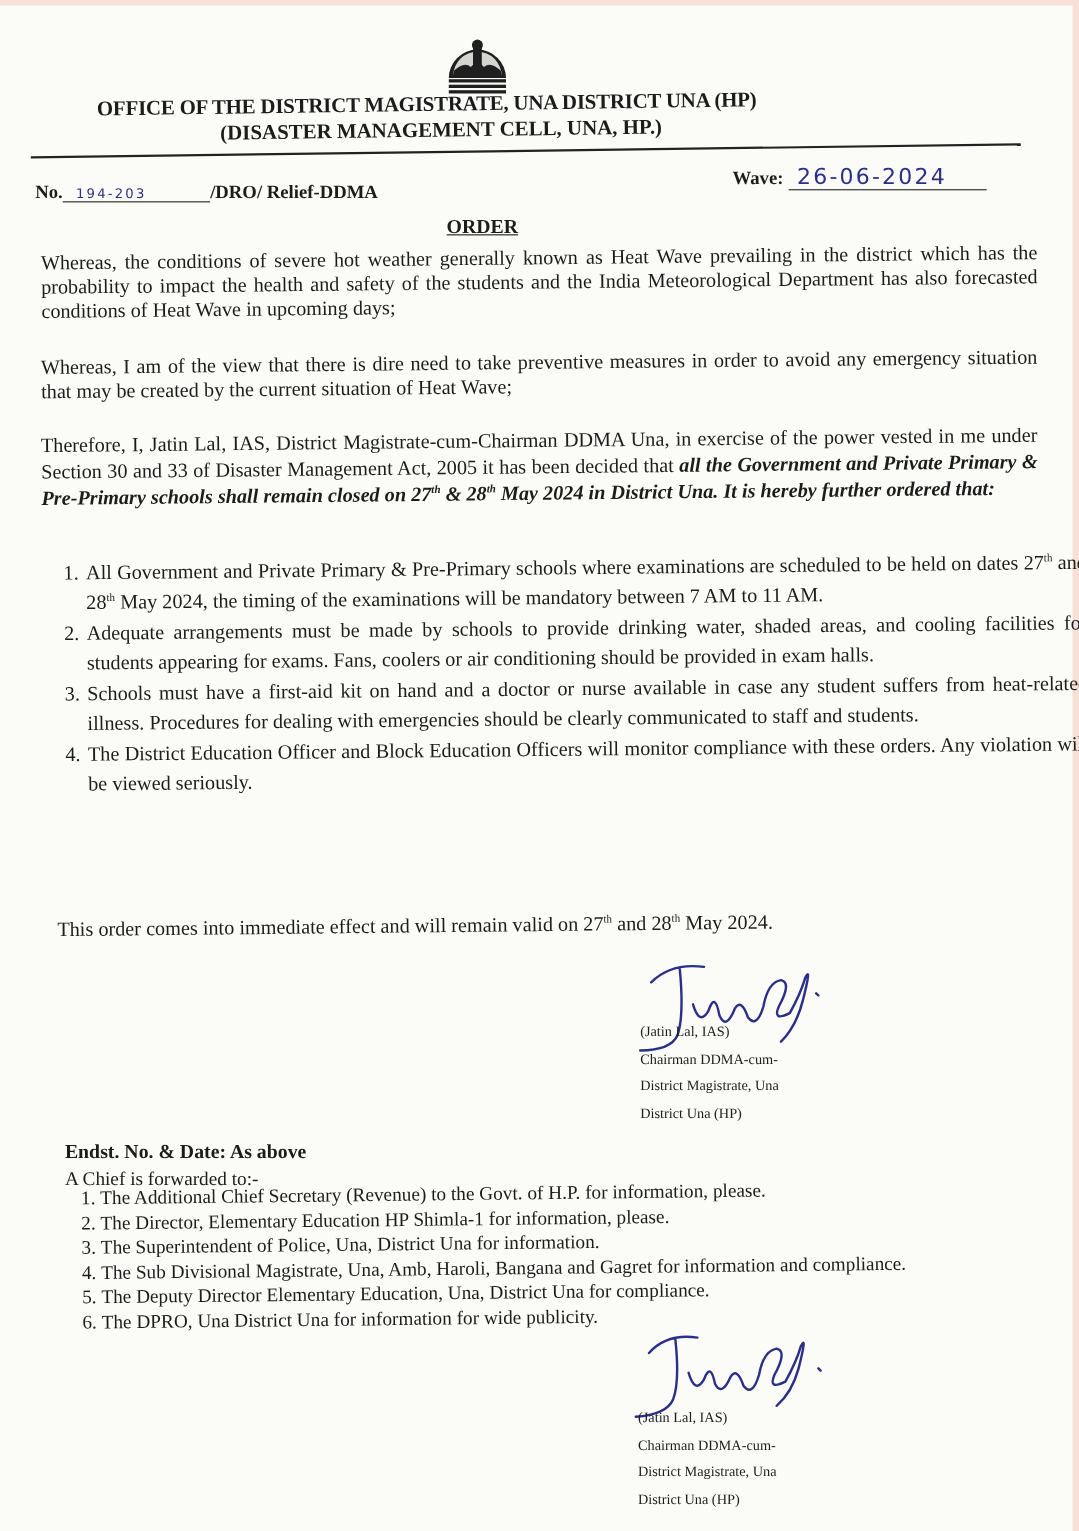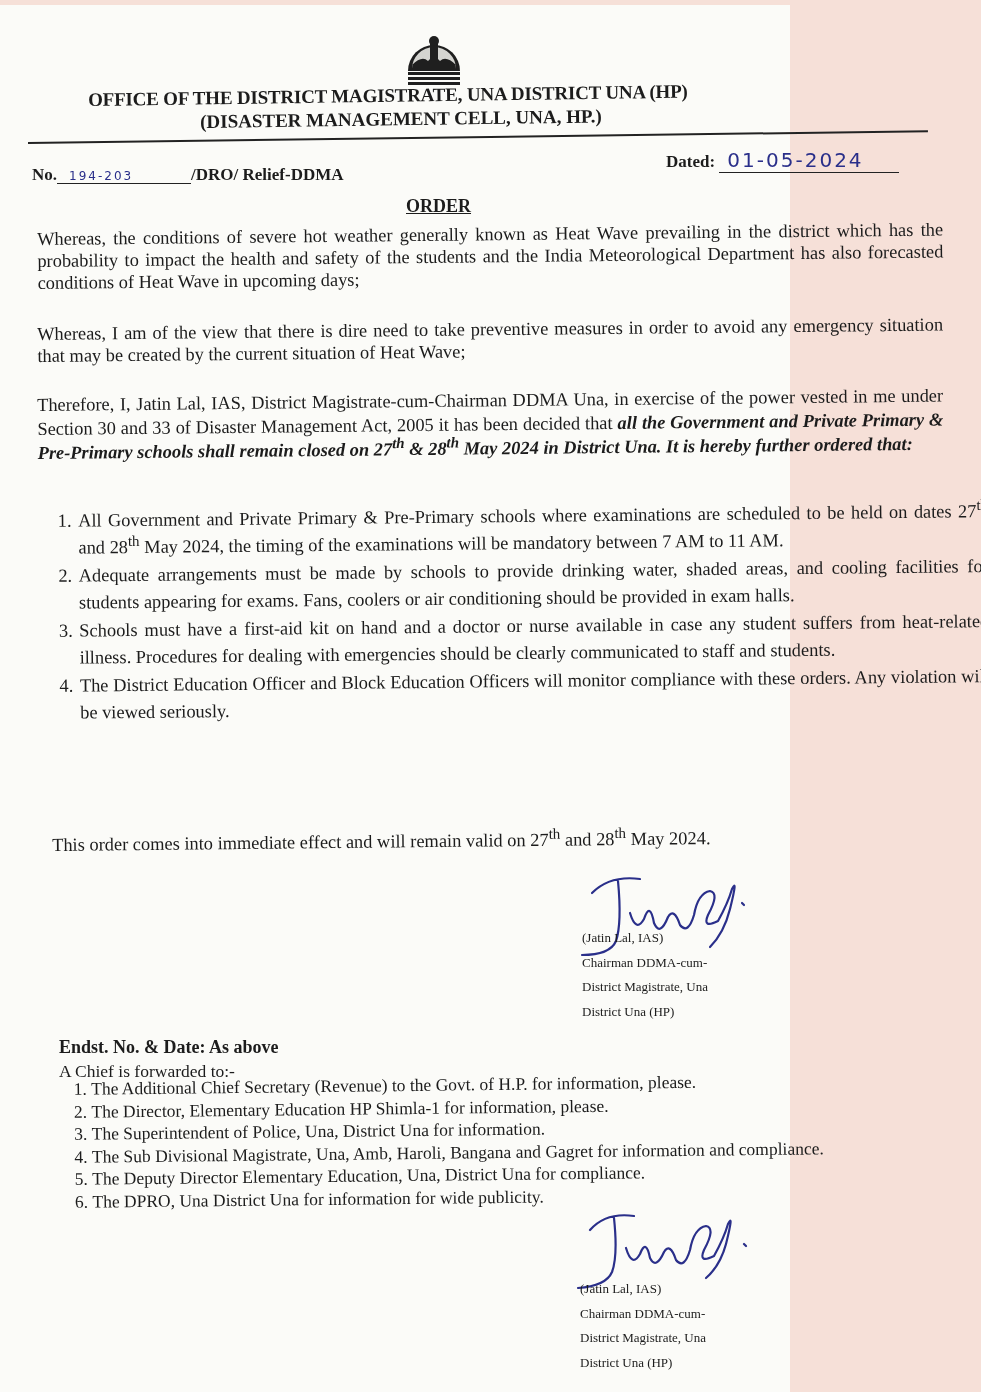--- a/index.html
+++ b/index.html
@@ -5,21 +5,21 @@
   html, body { margin: 0; padding: 0; }
   body {
     width: 981px; height: 1392px;
     background: #f6e0d8;
     position: relative; overflow: hidden;
     font-family: "Liberation Serif", serif;
     color: #1c1c1c;
   }
   .paper {
     position: absolute; left: 0; top: 5px;
-    width: 790px; height: 1387px;
+    width: 975px; height: 1387px;
     background: #fbfbf8;
   }
   .abs { position: absolute; white-space: nowrap; }
   .emblem { position: absolute; left: 406px; top: 20px; width: 56px; height: 62px; }
   .hdr1 { left: 88px; top: 84px; font-weight: bold; font-size: 19px; letter-spacing: -0.2px; transform: rotate(-0.8deg); transform-origin: left top; }
   .hdr2 { left: 200px; top: 106px; font-weight: bold; font-size: 19px; transform: rotate(-0.8deg); transform-origin: left top; }
   .rule { position: absolute; left: 28px; top: 137px; width: 900px; height: 1.6px; background: #222; transform: rotate(-0.75deg); transform-origin: left top; }
   .refno { left: 32px; top: 160px; font-weight: bold; font-size: 17px; }
   .refno .hand, .dated .hand {
     font-family: "DejaVu Sans", sans-serif; font-weight: normal;
@@ -32,21 +32,21 @@
   .order-title { left: 406px; top: 191px; font-weight: bold; font-size: 18px; text-decoration: underline; }
   .para {
     position: absolute; left: 37px; width: 906px;
     font-size: 18.4px; line-height: 22px;
     text-align: justify; transform: rotate(-0.6deg); transform-origin: left top;
   }
   .para i { font-weight: bold; }
   .p1 { top: 223px; }
   .p2 { top: 318px; }
   .p3 { top: 388px; line-height: 24px; }
-  sup { font-size: 15px; line-height: 0; }
+  sup { font-size: 10px; line-height: 0; }
   ol.items {
     position: absolute; left: 40px; top: 503px; width: 912px;
     margin: 0; padding: 0 0 0 36px;
     font-size: 18.4px; line-height: 27px;
     transform: rotate(-0.6deg); transform-origin: left top;
   }
   ol.items li { padding-left: 2px; margin-bottom: 1px; text-align: justify; }
   .closing { left: 52px; top: 830px; font-size: 18.4px; transform: rotate(-0.6deg); transform-origin: left top; }
   .sigblock { position: absolute; font-size: 13px; line-height: 24.5px; }
   .sig1 { left: 582px; top: 921px; }
@@ -78,22 +78,22 @@
 
   <div class="abs hdr1">OFFICE OF THE DISTRICT MAGISTRATE, UNA DISTRICT UNA (HP)</div>
   <div class="abs hdr2">(DISASTER MANAGEMENT CELL, UNA, HP.)</div>
   <div class="rule"></div>
 
   <div class="abs refno">
     <span>No.</span><span class="hand">194-203</span><span>/DRO/ Relief-DDMA</span>
   </div>
 
   <div class="abs dated">
-    <span>Dated:</span>
-    <span class="hand">01-05-2024</span>
+    <span>Wave:</span>
+    <span class="hand">26-06-2024</span>
   </div>
 
   <div class="abs order-title">ORDER</div>
 
   <div class="para p1">Whereas, the conditions of severe hot weather generally known as Heat Wave prevailing in the district which has the probability to impact the health and safety of the students and the India Meteorological Department has also forecasted conditions of Heat Wave in upcoming days;</div>
   <div class="para p2">Whereas, I am of the view that there is dire need to take preventive measures in order to avoid any emergency situation that may be created by the current situation of Heat Wave;</div>
   <div class="para p3">
     <span>Therefore, I, Jatin Lal, IAS, District Magistrate-cum-Chairman DDMA Una, in exercise of the power vested in me under Section 30 and 33 of Disaster Management Act, 2005 it has been decided that </span><i><span>all the Government and Private Primary &amp; Pre-Primary schools shall remain closed on 27</span><sup>th</sup><span> &amp; 28</span><sup>th</sup><span> May 2024 in District Una. It is hereby further ordered that:</span></i>
   </div>
 

